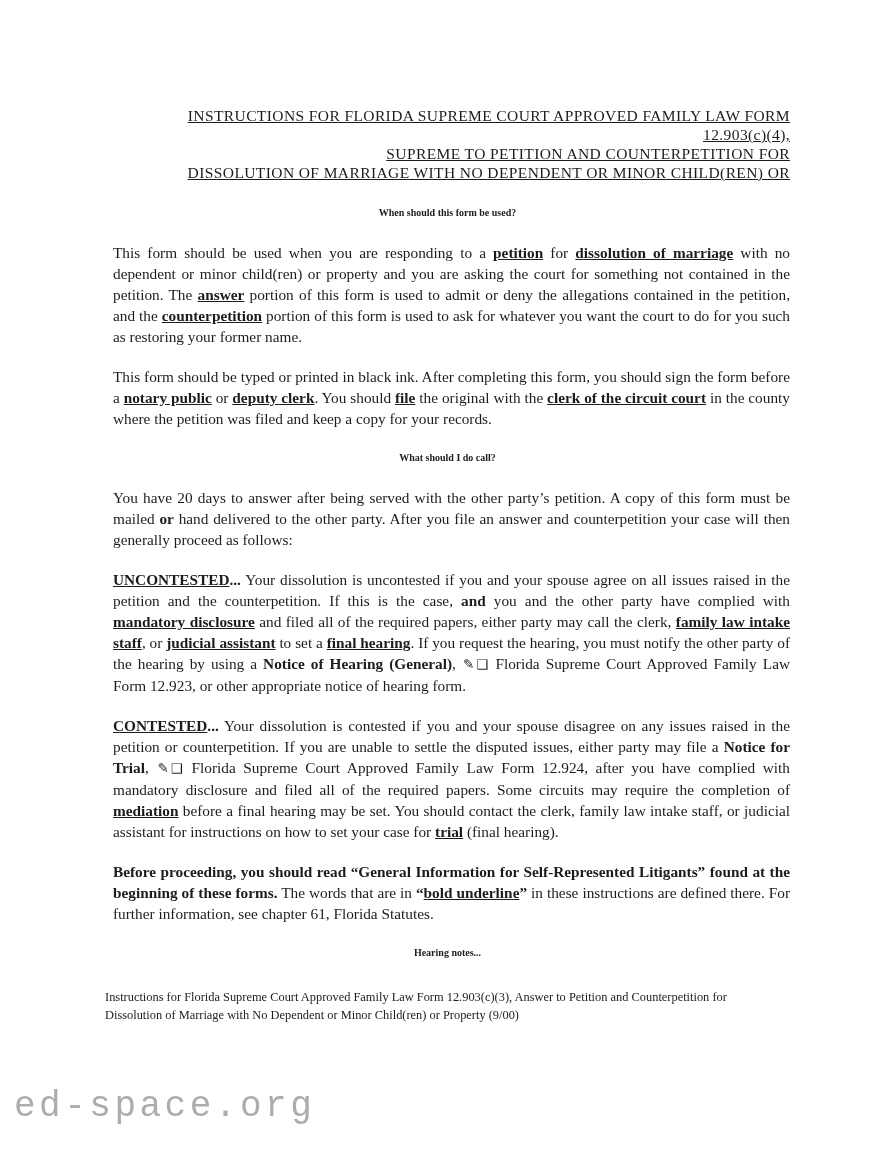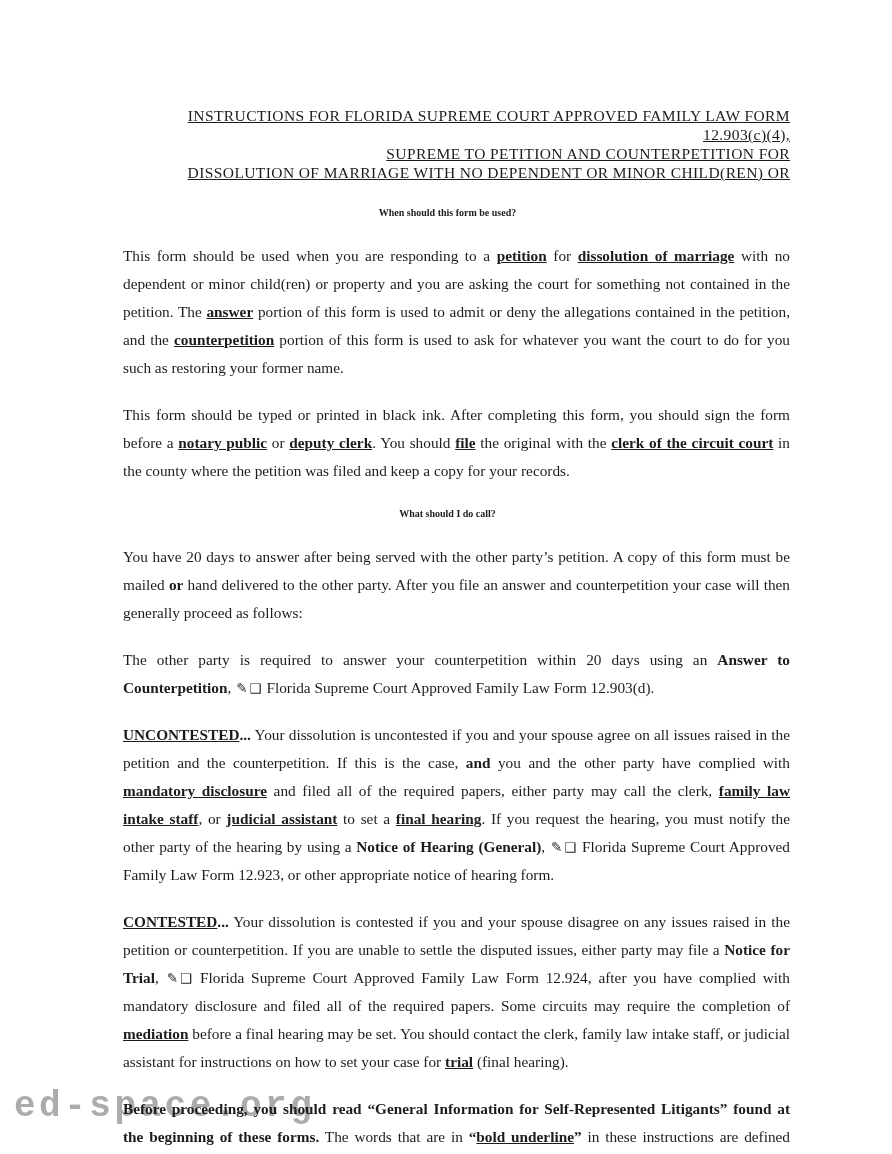--- a/index.html
+++ b/index.html
@@ -33,22 +33,22 @@
   .heading {
     text-align: center;
     font-weight: bold;
     font-size: 10px;
     line-height: 20px;
     margin: 0 0 19px 0;
   }
   .para {
     text-align: justify;
     font-size: 15.3px;
-    line-height: 28px;
-    margin: 0 0 19px 18px;
+    line-height: 21px;
+    margin: 0 0 19px 8px;
   }
   .b { font-weight: bold; }
   .u { text-decoration: underline; }
   .inline-icon {
     font-family: "DejaVu Sans", sans-serif;
     font-size: 13.5px;
     padding: 0 1px;
   }
   .footer {
     margin-top: 25px;
@@ -61,21 +61,20 @@
     position: absolute;
     left: 14px;
     top: 1086px;
     z-index: 0;
     font-family: "Liberation Mono", monospace;
     font-size: 36px;
     letter-spacing: 3.5px;
     color: #9e9e9e;
     opacity: 0.85;
     white-space: nowrap;
-    font-weight: bold;
   }
 </style>
 </head>
 <body>
 
 <div class="watermark" style="color: rgb(158, 158, 158);">ed-space.org</div>
 
 <div class="doc">
 
   <div class="title">
@@ -88,21 +87,20 @@
   <div class="heading">When should this form be used?</div>
 
   <div class="para"><span>This form should be used when you are responding to a </span><span class="b u">petition</span><span> for </span><span class="b u">dissolution of marriage</span><span> with no dependent or minor child(ren) or property and you are asking the court for something not contained in the petition.  The </span><span class="b u">answer</span><span> portion of this form is used to admit or deny the allegations contained in the petition, and the </span><span class="b u">counterpetition</span><span> portion of this form is used to ask for whatever you want the court to do for you such as restoring your former name.</span></div>
 
   <div class="para"><span>This form should be typed or printed in black ink.  After completing this form, you should sign the form before a </span><span class="b u">notary public</span><span> or </span><span class="b u">deputy clerk</span><span>.  You should </span><span class="b u">file</span><span> the original with the </span><span class="b u">clerk of the circuit court</span><span> in the county where the petition was filed and keep a copy for your records.</span></div>
 
   <div class="heading">What should I do call?</div>
 
   <div class="para"><span>You have 20 days to answer after being served with the other party’s petition.  A copy of this form must be mailed </span><span class="b">or</span><span> hand delivered to the other party.  After you file an answer and counterpetition your case will then generally proceed as follows:</span></div>
 
-  <div class="para"><span>The other party is required to answer your counterpetition within 20 days using an </span><span class="b">Answer to Counterpetition</span><span>, </span><span class="inline-icon">✎</span><span class="inline-icon">❑</span><span>  Florida Supreme Court Approved Family Law Form 12.903(d).</span></div>
 
   <div class="para"><span class="b u">UNCONTESTED</span><span class="b">...</span><span>  Your dissolution is uncontested if you and your spouse agree on all issues raised in the petition and the counterpetition.  If this is the case, </span><span class="b">and</span><span> you and the other party have complied with </span><span class="b u">mandatory disclosure</span><span> and filed all of the required papers, either party may call the clerk, </span><span class="b u">family law intake staff</span><span>, or </span><span class="b u">judicial assistant</span><span> to set a </span><span class="b u">final hearing</span><span>.  If you request the hearing, you must notify the other party of the hearing by using a </span><span class="b">Notice of Hearing (General)</span><span>, </span><span class="inline-icon">✎</span><span class="inline-icon">❑</span><span> Florida Supreme Court Approved Family Law Form 12.923, or other appropriate notice of hearing form.</span></div>
 
   <div class="para"><span class="b u">CONTESTED</span><span class="b">...</span><span>  Your dissolution is contested if you and your spouse disagree on any issues raised in the petition or counterpetition.  If you are unable to settle the disputed issues, either party may file a </span><span class="b">Notice for Trial</span><span>, </span><span class="inline-icon">✎</span><span class="inline-icon">❑</span><span> Florida Supreme Court Approved Family Law Form 12.924, after you have complied with mandatory disclosure and filed all of the required papers.  Some circuits may require the completion of </span><span class="b u">mediation</span><span> before a final hearing may be set.  You should contact the clerk, family law intake staff, or judicial assistant for instructions on how to set your case for </span><span class="b u">trial</span><span> (final hearing).</span></div>
 
 
   <div class="para"><span class="b">Before proceeding, you should read “General Information for Self-Represented Litigants” found at the beginning of these forms.</span><span> The words that are in </span><span class="b">“</span><span class="b u">bold underline</span><span class="b">”</span><span> in these instructions are defined there.  For further information, see chapter 61, Florida Statutes.</span></div>
 
   <div class="heading">Hearing notes...</div>
 

